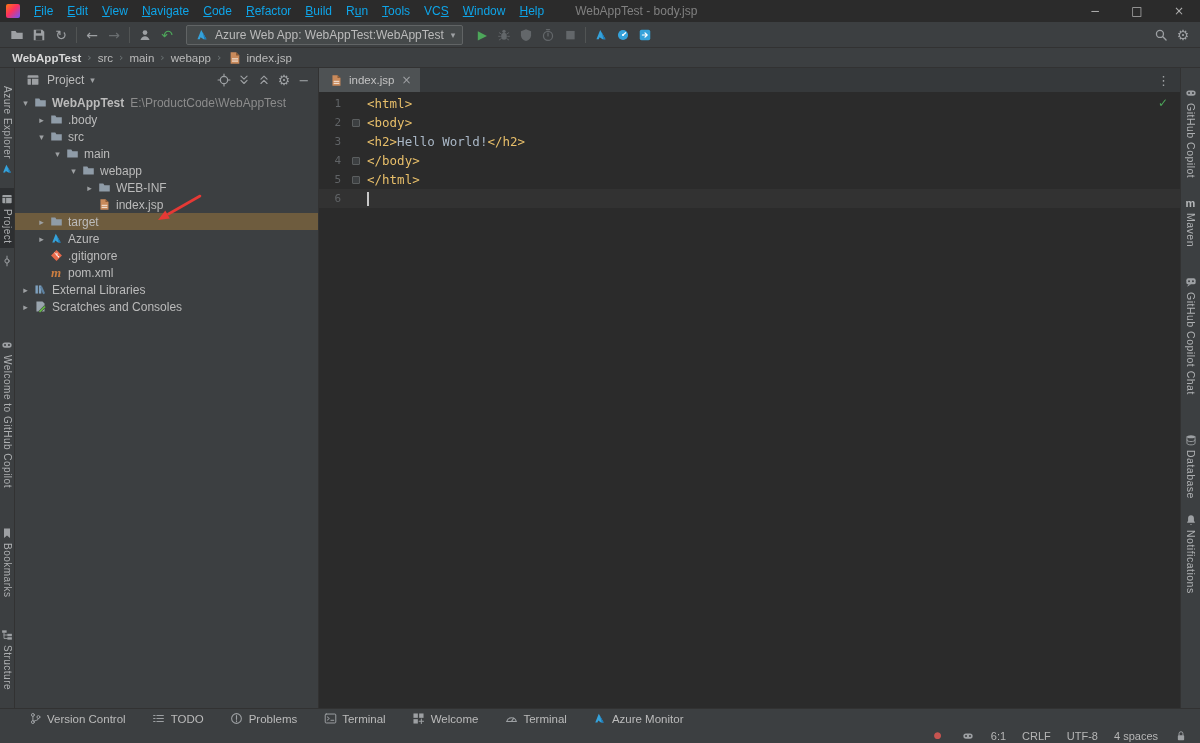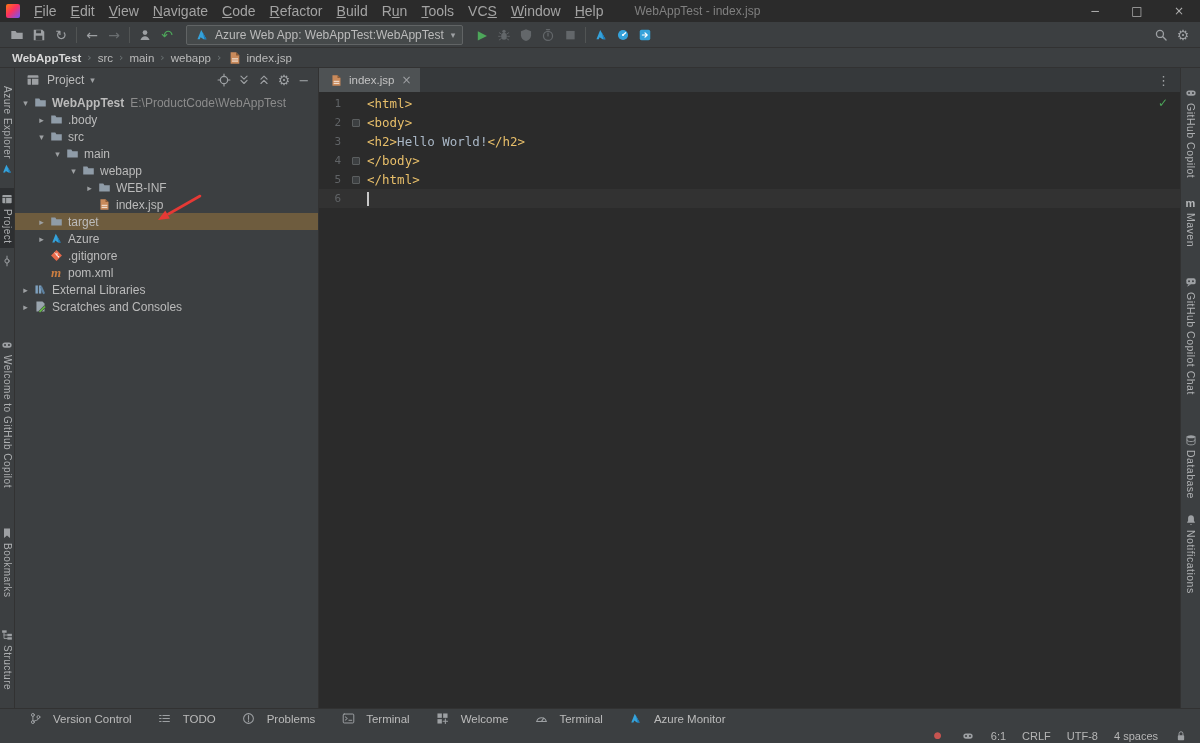--- a/index.html
+++ b/index.html
@@ -7,21 +7,21 @@
   font-family:"Liberation Sans",sans-serif;font-size:12px;color:#bbbbbb;cursor:default;user-select:none}
 u{text-decoration:underline}
 .bold{font-weight:bold;color:#d8d8d8}
 .glyph,.ic,.chev,.combo-arrow,.dd,.crumb-sep,.tab-close,.kebab,.echeck,.win-btn{font-family:"DejaVu Sans",sans-serif}
 
 
 .titlebar{height:22px;background:#2b2b2b;display:flex;align-items:center}
 .logo{width:14px;height:14px;margin:0 7px 0 6px;border-radius:2px;flex:none;
   background:linear-gradient(135deg,#f97a12,#fe315d 45%,#6b57ff)}
 .menubar{display:flex;height:22px}
-.menu-item{padding:0 7px;line-height:22px;font-size:14px;color:#a3a3a3}
+.menu-item{padding:0 7px;line-height:22px;font-size:12px;color:#0ea5e9}
 .win-title{margin-left:24px;color:#808080;font-size:12px;white-space:nowrap}
 .win-controls{margin-left:auto;display:flex;height:22px}
 .win-btn{width:42px;text-align:center;line-height:22px;font-size:12px;color:#b0b0b0}
 
 
 .toolbar{height:26px;display:flex;align-items:center;padding:0 6px;border-bottom:1px solid #323232;background:#3c3f41}
 .tgroup{display:flex;align-items:center}
 .ic{display:inline-flex;width:22px;height:22px;align-items:center;justify-content:center;color:#9da0a3;flex:none}
 .ic svg{display:block}
 .sep{width:1px;height:16px;background:#515454;margin:0 4px;flex:none}
@@ -81,21 +81,21 @@
 .tag{color:var(--tag-color,#e8bf6a)}
 .plain{color:var(--text-color,#a9b7c6)}
 .caret{display:inline-block;width:1.5px;height:14px;background:#c8c8c8;vertical-align:middle}
 .echeck{position:absolute;top:4px;right:12px;color:var(--run-green,#4da65a);font-size:12px}
 .ebread{height:18px;flex:none;display:flex;align-items:center;padding-left:14px;font-size:11px;color:#999;
   background:#313335;border-top:1px solid #2b2b2b}
 
 
 .btoolbar{height:20px;background:#3c3f41;border-top:1px solid #323232;display:flex;align-items:center;
   padding-left:28px;font-size:11.5px;flex:none}
-.bitem{display:flex;align-items:center;gap:11px;margin-right:26px;color:#bbb}
+.bitem{display:flex;align-items:center;gap:5px;margin-right:26px;color:#bbb}
 .bicon{width:14px;height:14px}
 .bicon svg{width:13px;height:13px}
 .statusbar{height:15px;background:#3c3f41;display:flex;align-items:center;justify-content:flex-end;
   padding-right:12px;font-size:11px;color:#b6b6b6}
 .statusbar>*{margin-left:16px}
 .stic{width:14px;height:14px}
 </style>
 </head>
 <body>
 
@@ -108,21 +108,21 @@
       <div class="menu-item"><u>N</u>avigate</div>
       <div class="menu-item"><u>C</u>ode</div>
       <div class="menu-item"><u>R</u>efactor</div>
       <div class="menu-item"><u>B</u>uild</div>
       <div class="menu-item">R<u>u</u>n</div>
       <div class="menu-item"><u>T</u>ools</div>
       <div class="menu-item">VC<u>S</u></div>
       <div class="menu-item"><u>W</u>indow</div>
       <div class="menu-item"><u>H</u>elp</div>
     </div>
-  <div class="win-title">WebAppTest - index.jsp</div>
+  <div class="win-title">WebAppTest - body.jsp</div>
   <div class="win-controls">
       <div class="win-btn">−</div>
       <div class="win-btn">□</div>
       <div class="win-btn">×</div>
     </div>
 </div>
 
 <div class="toolbar">
   <span class="tgroup">
       <span class="ic">

